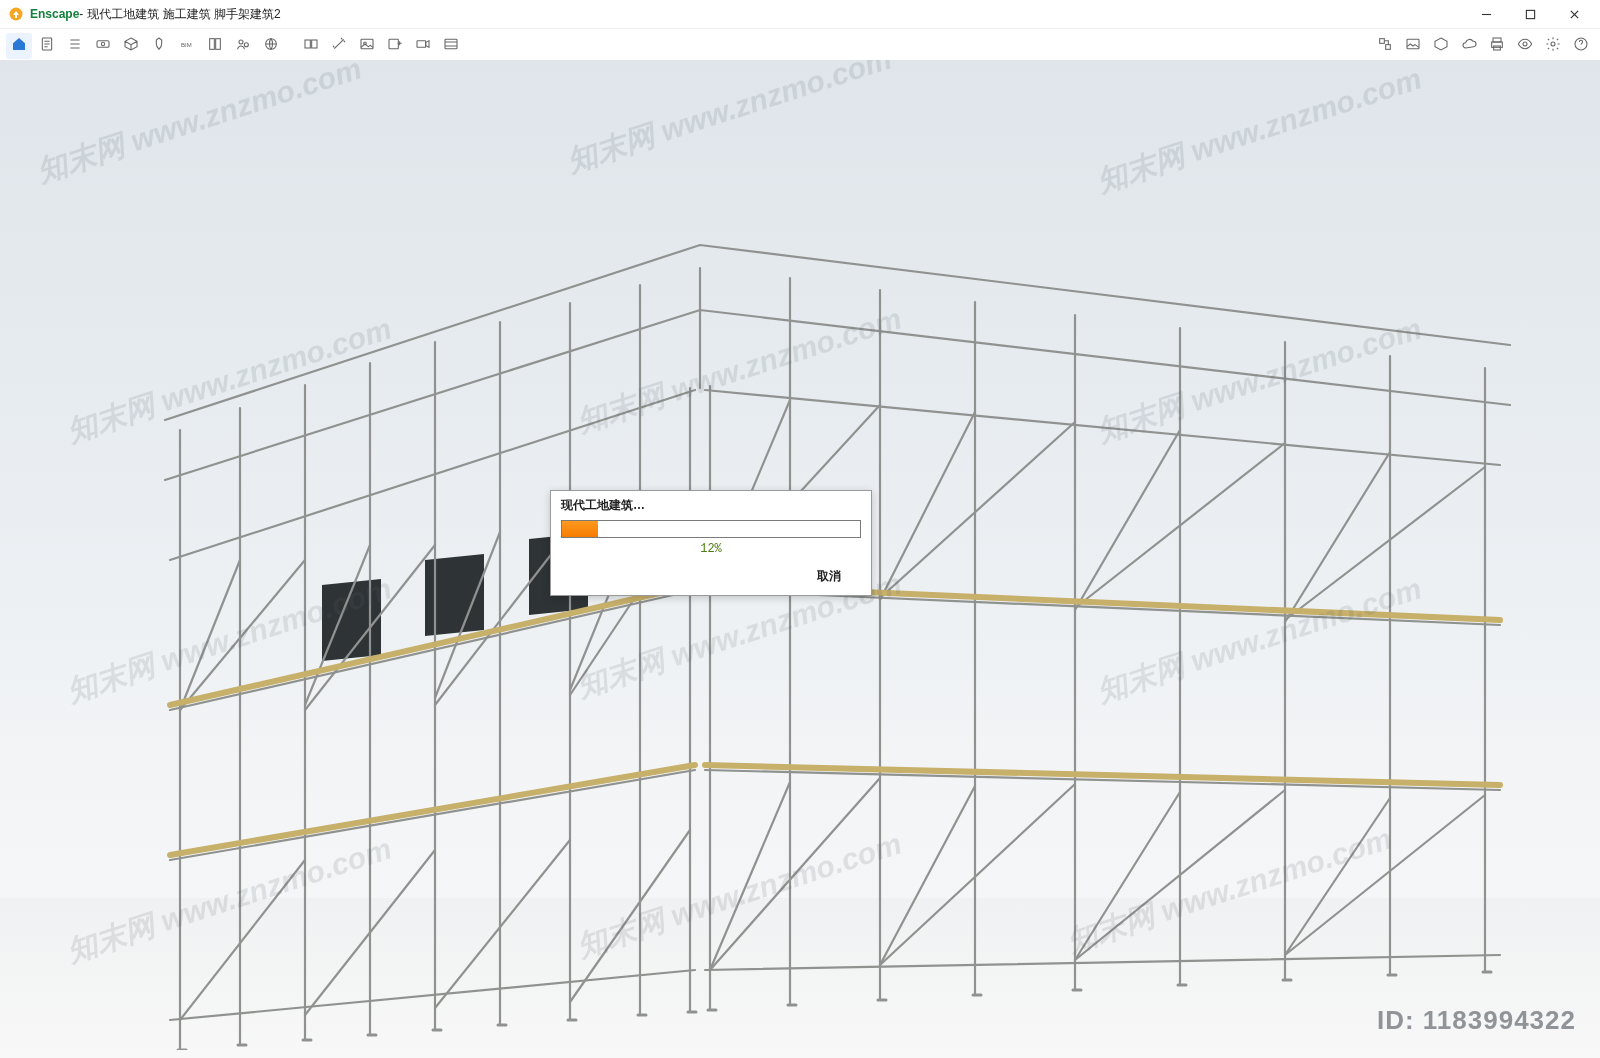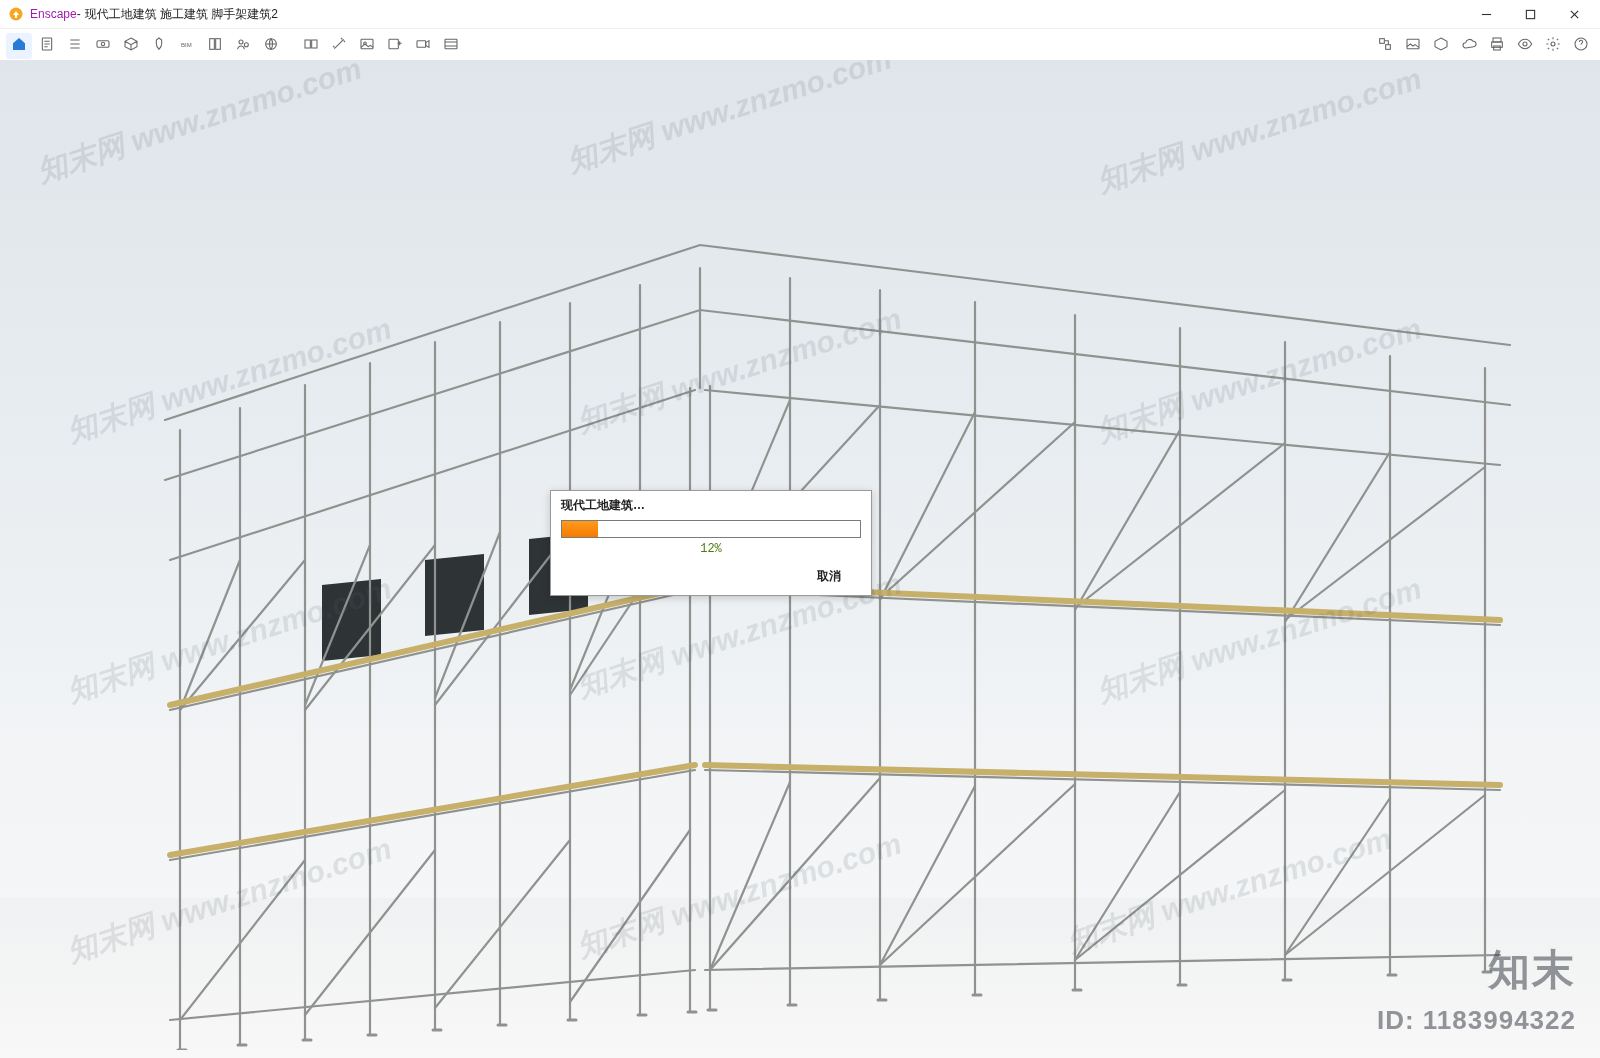--- a/index.html
+++ b/index.html
@@ -1,19 +1,19 @@
 <!DOCTYPE html>
 <html><head>
 <meta charset="utf-8">
 <style>
   html,body{margin:0;padding:0;width:1600px;height:1058px;font-family:"Microsoft YaHei","Segoe UI",Arial,sans-serif;background:#fff;overflow:hidden;}
   
   .titlebar{height:28px;display:flex;align-items:center;padding:0 4px 0 8px;background:#fff;border-bottom:1px solid #f0f0f0;font-size:12px;color:#222;}
   .titlebar .app-icon{width:16px;height:16px;margin-right:6px;display:flex;align-items:center;justify-content:center;}
-  .titlebar .app-title{font-weight:400;color:#a21caf;}
+  .titlebar .app-title{font-weight:700;color:#15803d;}
   .titlebar .doc-title{margin-left:4px;color:#222;}
   .titlebar .spacer{flex:1;}
   .winbtn{width:44px;height:28px;display:flex;align-items:center;justify-content:center;color:#333;}
   
   .toolbar{height:30px;display:flex;align-items:center;padding:2px 6px;gap:2px;background:#fff;border-bottom:1px solid #e0e0e0;position:relative;}
   .tbtn{width:26px;height:26px;border-radius:3px;display:flex;align-items:center;justify-content:center;color:#666;}
   .tbtn.home{background:#eaf3ff;color:#2a79d6;}
   .tbtn svg{width:16px;height:16px;stroke:currentColor;fill:none;stroke-width:1.6;}
   .tgroup{display:flex;gap:2px;}
   .tsep{width:10px;}
@@ -286,21 +286,20 @@
   <div class="watermark" style="left:570px;top:290px;">知末网 www.znzmo.com</div>
   <div class="watermark" style="left:1090px;top:300px;">知末网 www.znzmo.com</div>
   <div class="watermark" style="left:60px;top:560px;">知末网 www.znzmo.com</div>
   <div class="watermark" style="left:570px;top:555px;">知末网 www.znzmo.com</div>
   <div class="watermark" style="left:1090px;top:560px;">知末网 www.znzmo.com</div>
   <div class="watermark" style="left:60px;top:820px;">知末网 www.znzmo.com</div>
   <div class="watermark" style="left:570px;top:815px;">知末网 www.znzmo.com</div>
   <div class="watermark" style="left:1060px;top:810px;">知末网 www.znzmo.com</div>
 
   <div class="brand">
-    <div class="name">知末</div>
     <div class="id">ID: 1183994322</div>
   </div>
 
   <div class="dialog">
     <div class="dtitle">现代工地建筑…</div>
     <div class="bar-wrap">
       <div class="bar-fill" style="width:12%;"></div>
     </div>
     <div class="percent">12%</div>
     <div class="actions">

